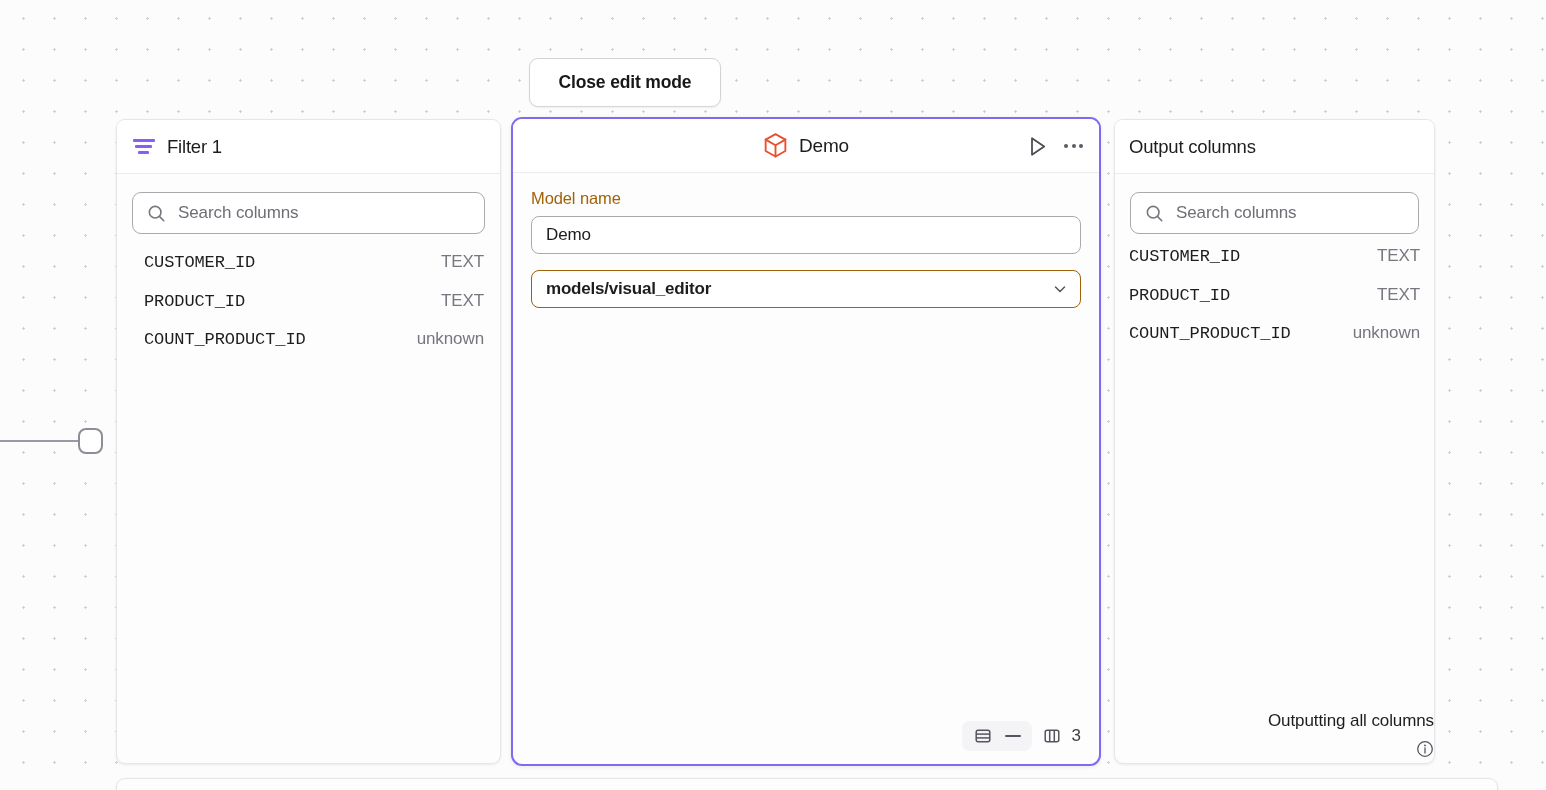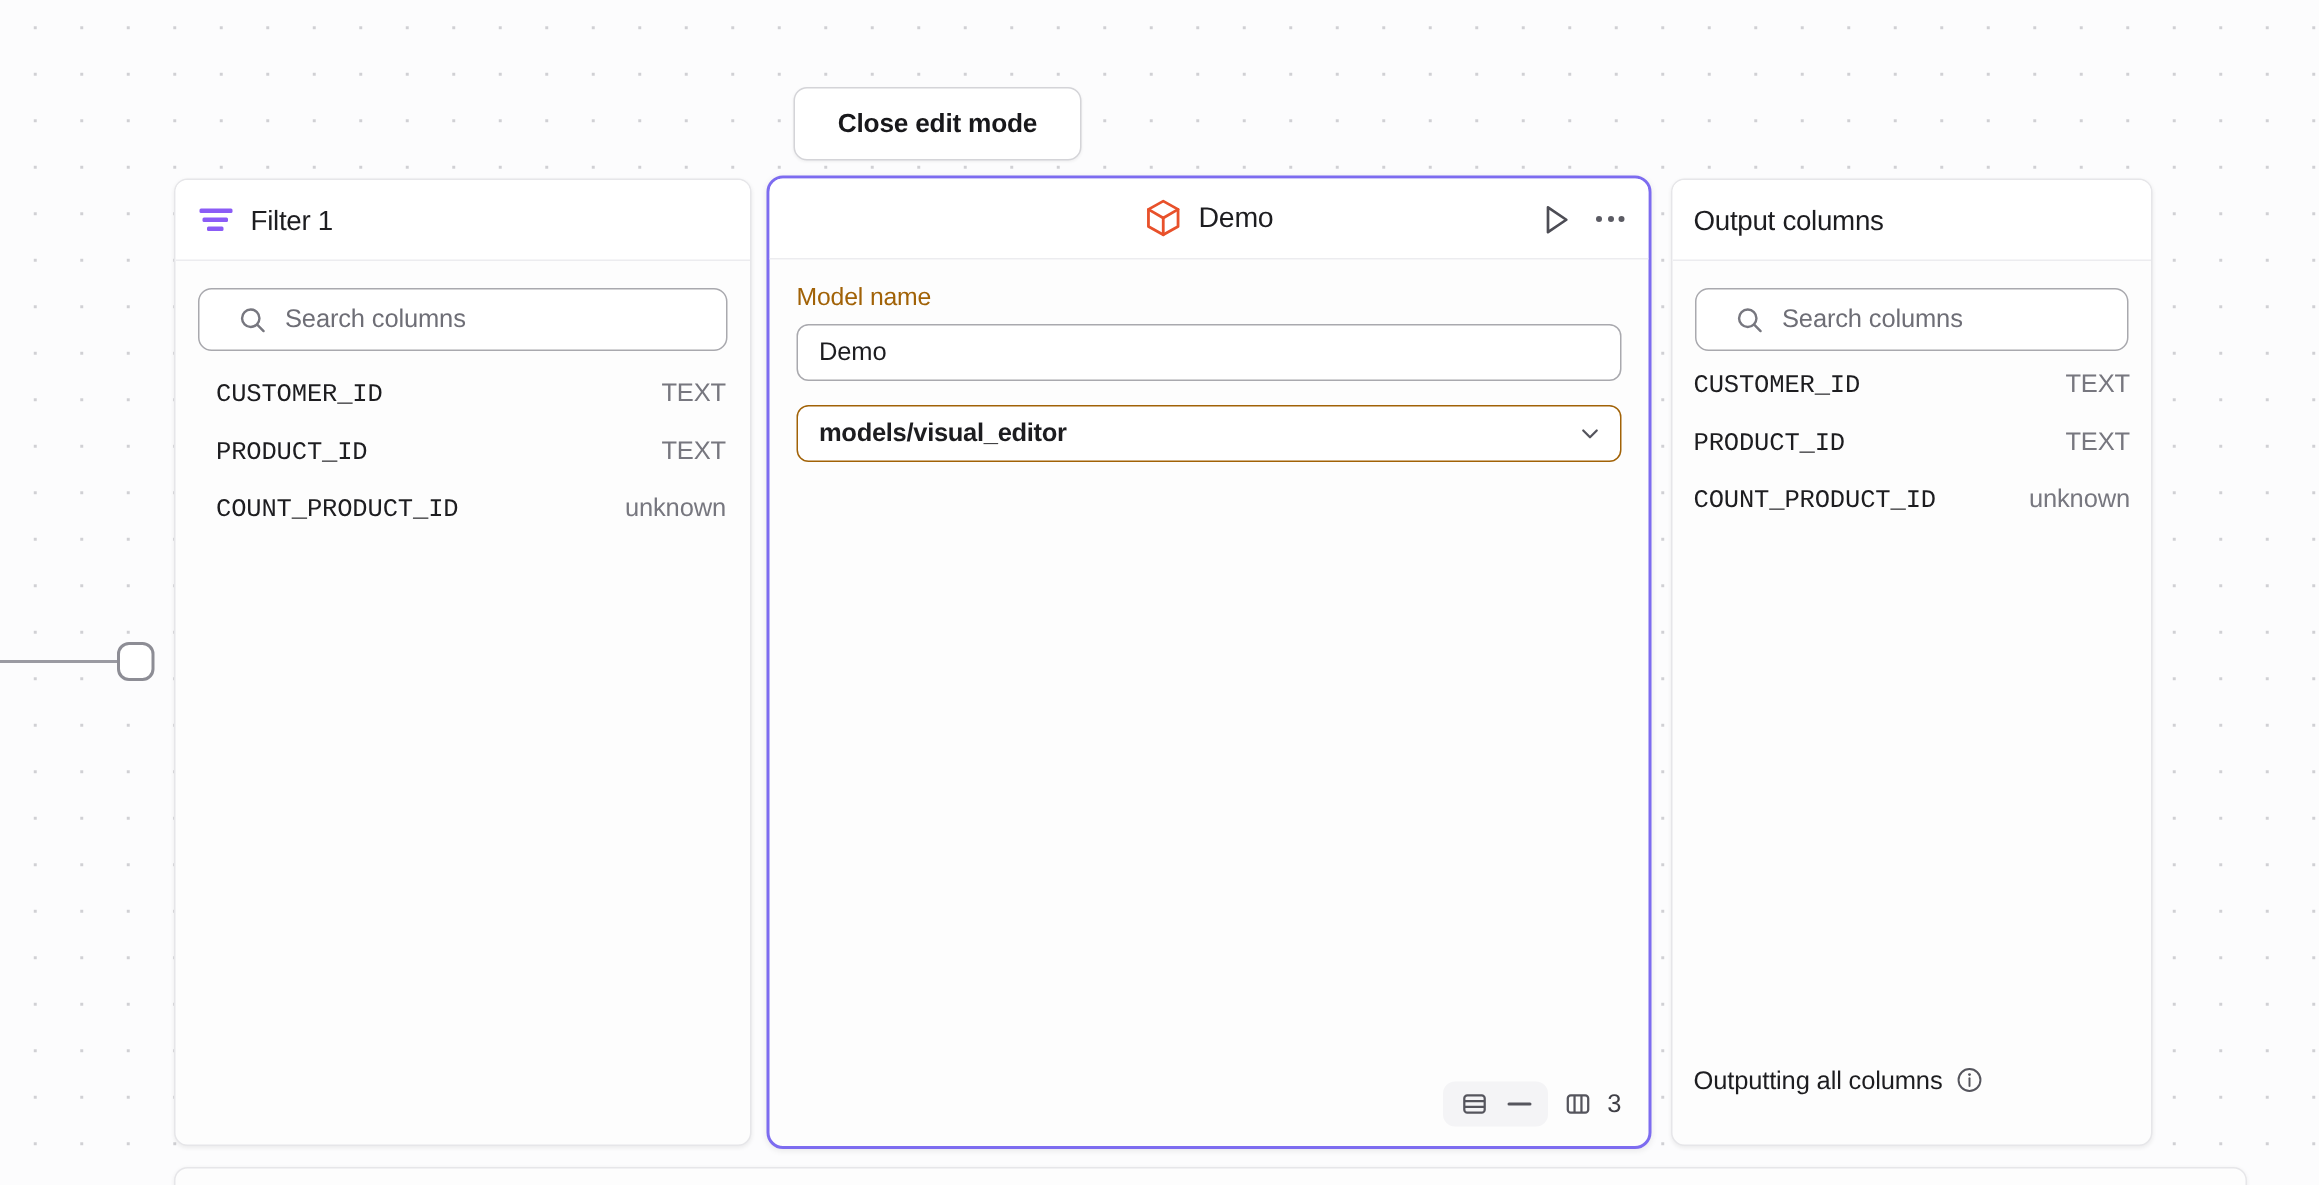--- a/index.html
+++ b/index.html
@@ -74,21 +74,21 @@
 
   
   .search-box {
     position: absolute;
     height: 42px;
     background: #ffffff;
     border: 1px solid #a9a9ae;
     border-radius: 9px;
     display: flex;
     align-items: center;
-    padding: 0 26px;
+    padding: 0 14px;
     gap: 12px;
   }
   .search-box .ph { font-size: 17px; color: #6e6e76; letter-spacing: -0.1px; }
   .mag { width: 19px; height: 19px; flex: 0 0 auto; }
 
   
   .col-list { position: absolute; left: 0; right: 0; }
   .col-row {
     display: flex;
     align-items: baseline;
@@ -152,22 +152,22 @@
   }
   .stat-plain { display: flex; align-items: center; gap: 10px; padding-right: 4px; }
   .stat-val { font-size: 17px; color: #3f3f46; }
   .dash { display:block; width:16px; height:2.2px; background:#55555d; border-radius:2px; }
 
   
   #output-panel { left: 1114px; top: 119px; width: 321px; height: 645px; }
   #output-panel .panel-header { height: 54px; padding: 0 0 0 14px; }
   .output-footer {
     position: absolute; left: 0; right: 0; bottom: 0; height: 52px;
-    display: flex; align-items: flex-start; gap: 9px; padding-left: 14px;
-    font-size: 17px; color: #1d1d20; letter-spacing: -0.1px;
+    display: flex; align-items: flex-end; gap: 9px; padding-left: 14px;
+    font-size: 17px; color: #1d1d20; letter-spacing: -0.1px; flex-direction: column;
   }
 
   
   #bottom-panel {
     position: absolute; left: 116px; top: 778px; width: 1382px; height: 40px;
     background: #fdfdfd; border: 1px solid #e6e6e9; border-radius: 9px;
     box-shadow: 0 1px 3px rgba(0,0,0,0.07);
   }
 
   

